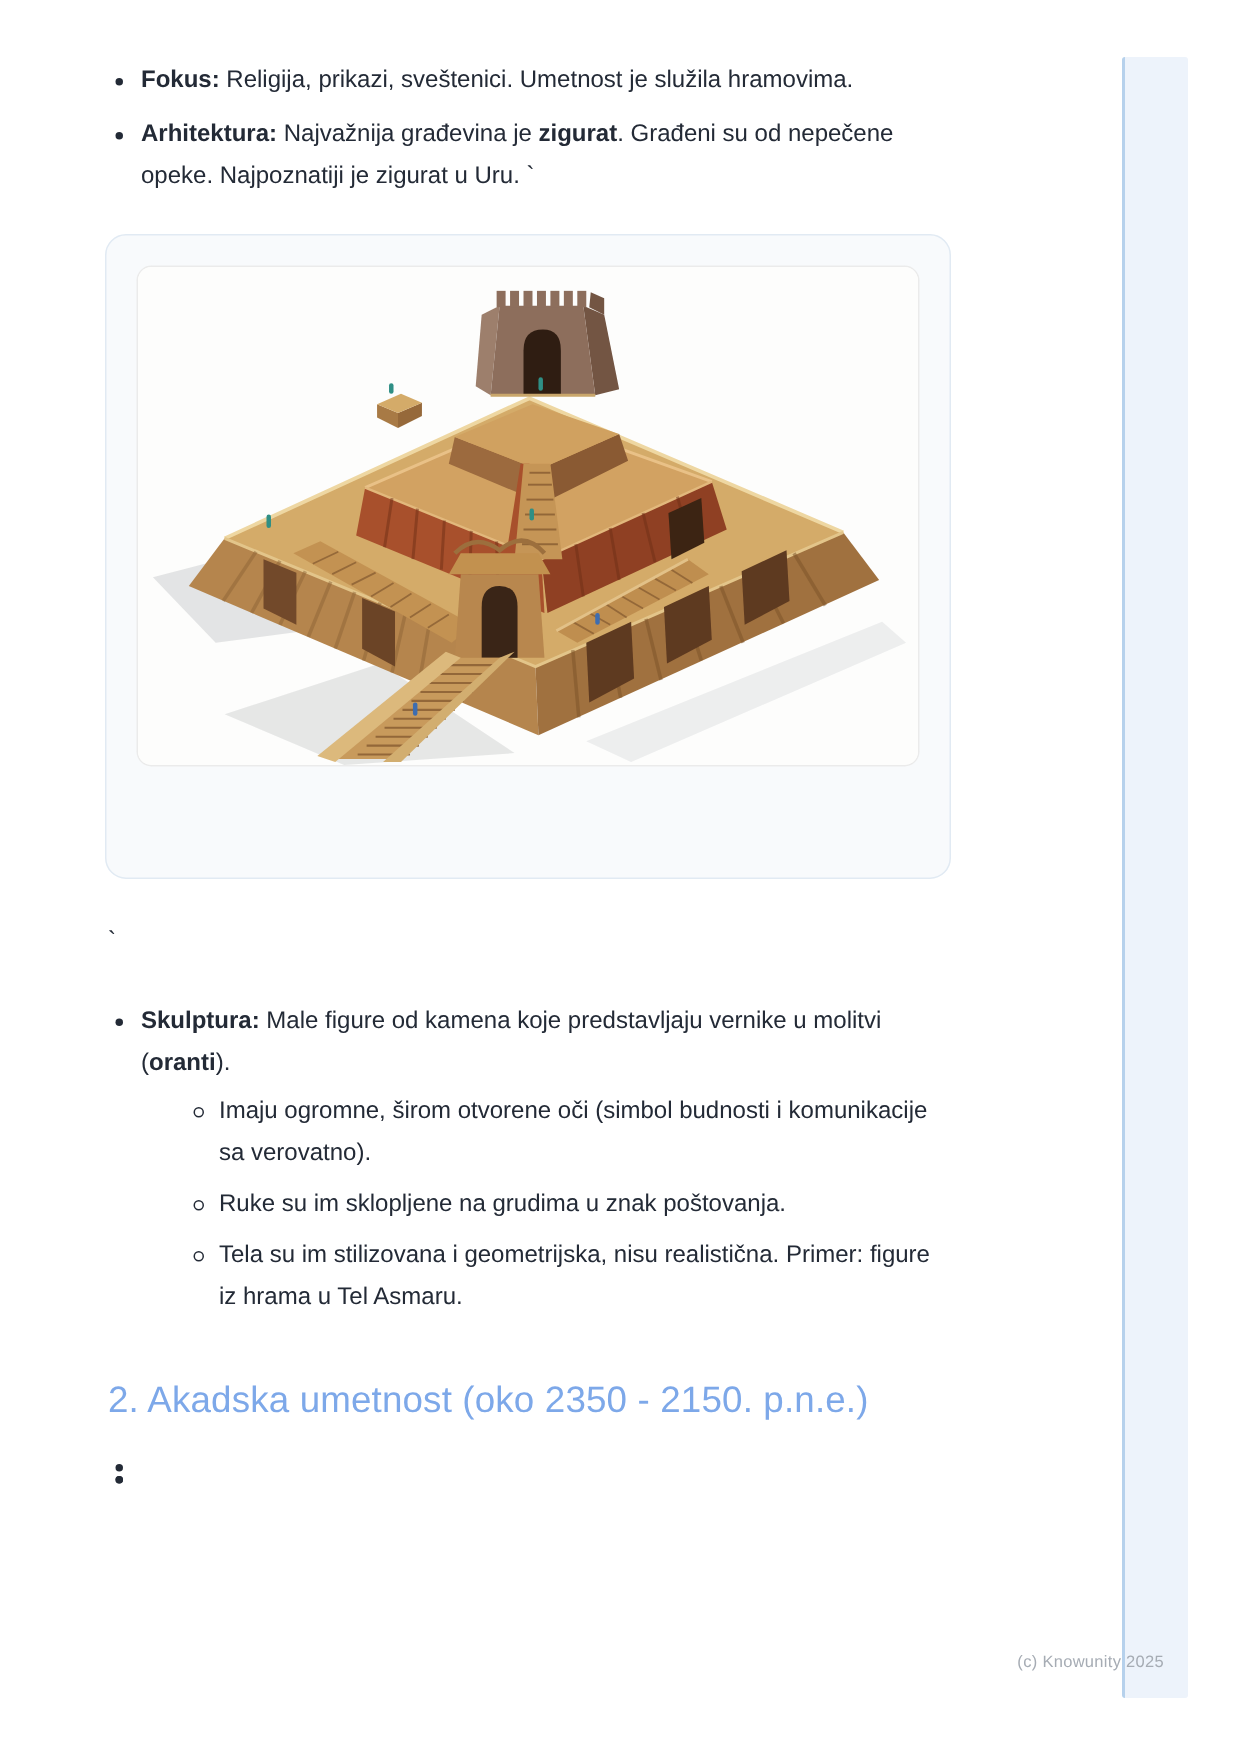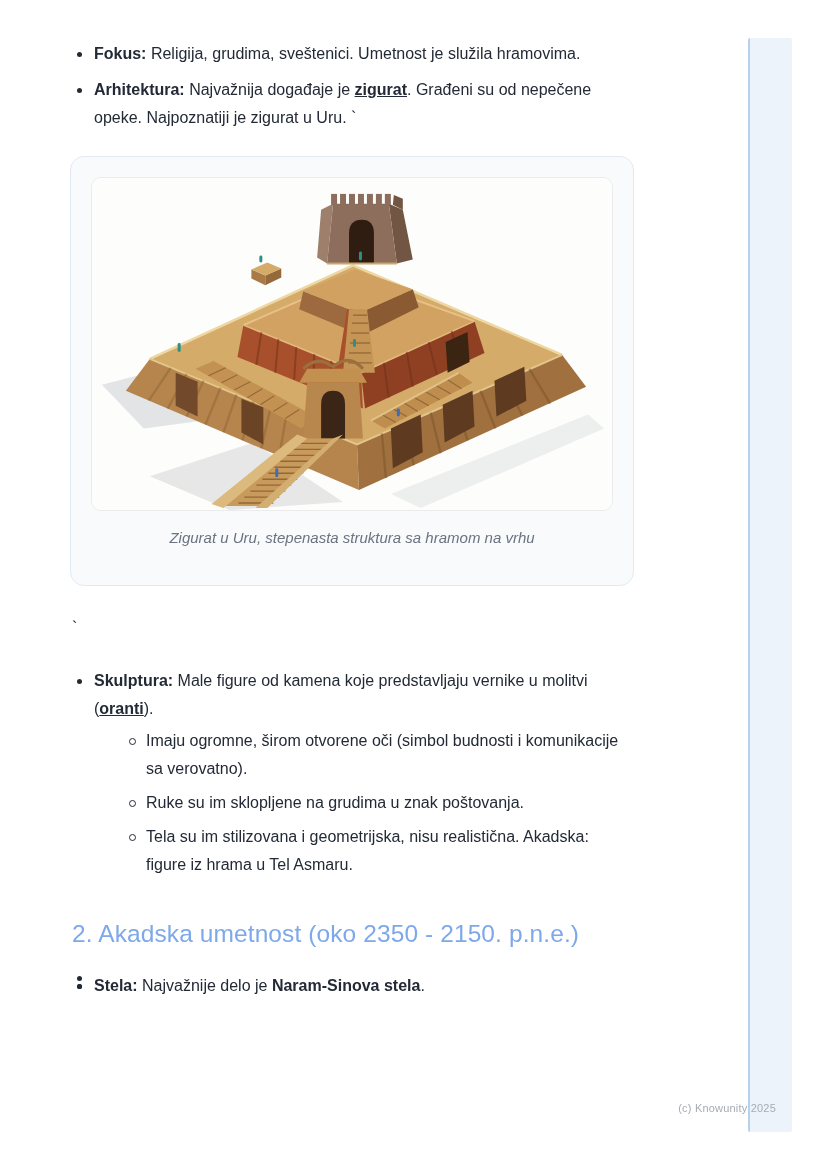--- a/index.html
+++ b/index.html
@@ -63,25 +63,25 @@
   }
 </style>
 </head>
 <body>
 
 <div class="right-bar"></div>
 
 <ul class="blist" id="list-intro">
   <li>
     <span class="mk mk-dot"></span>
-    <span><span style="font-weight: 700;">Fokus:</span><span> Religija, grudima, sveštenici. Umetnost je služila hramovima.</span></span>
-  </li>
-  <li>
-    <span class="mk mk-dot"></span>
-    <span><span style="font-weight: 700;">Arhitektura:</span><span> Najvažnija događaje je </span><span style="font-weight: 700; text-decoration: underline;">zigurat</span><span>. Građeni su od nepečene opeke. Najpoznatiji je zigurat u Uru. `</span></span>
+    <span><span style="font-weight: 700;">Fokus:</span><span> Religija, prikazi, sveštenici. Umetnost je služila hramovima.</span></span>
+  </li>
+  <li>
+    <span class="mk mk-dot"></span>
+    <span><span style="font-weight: 700;">Arhitektura:</span><span> Najvažnija građevina je </span><span style="font-weight: 700;">zigurat</span><span>. Građeni su od nepečene opeke. Najpoznatiji je zigurat u Uru. `</span></span>
   </li>
 </ul>
 
 <section class="figure-card">
   <div class="figure-box">
 
     <svg viewBox="0 0 522 334" preserveAspectRatio="none">
       <rect x="0" y="0" width="522" height="334" fill="#fdfdfc"></rect>
 
       <polygon points="10,208 118,180 172,236 52,252" fill="#c9cbcd" opacity="0.5"></polygon>
@@ -220,54 +220,52 @@
       <g>
         <rect x="268" y="74" width="3" height="9" rx="1.5" fill="#2f8f85"></rect>
         <rect x="262" y="162" width="3" height="8" rx="1.5" fill="#2f8f85"></rect>
         <rect x="86" y="166" width="3" height="9" rx="1.5" fill="#2f8f85"></rect>
         <rect x="306" y="232" width="3" height="8" rx="1.5" fill="#3e6db0"></rect>
         <rect x="184" y="292" width="3" height="9" rx="1.5" fill="#3e6db0"></rect>
         <rect x="168" y="78" width="3" height="7" rx="1.5" fill="#2f8f85"></rect>
       </g>
     </svg>
   </div>
-  <div class="figure-caption">Zigurat u Uru, stepenasta struktura sa hramom na vrhu</div>
 </section>
 
 <div class="stray">`</div>
 
 <ul class="blist" id="list-sumer">
   <li>
     <span class="mk mk-dot"></span>
-    <span><span style="font-weight: 700;">Skulptura:</span><span> Male figure od kamena koje predstavljaju vernike u molitvi (</span><span style="font-weight: 700; text-decoration: underline;">oranti</span><span>).</span></span>
+    <span><span style="font-weight: 700;">Skulptura:</span><span> Male figure od kamena koje predstavljaju vernike u molitvi (</span><span style="font-weight: 700;">oranti</span><span>).</span></span>
     <ul class="sub">
       <li>
         <span class="mk mk-circle"></span>
         <span><span>Imaju ogromne, širom otvorene oči (simbol budnosti i komunikacije sa verovatno).</span></span>
       </li>
       <li>
         <span class="mk mk-circle"></span>
         <span><span>Ruke su im sklopljene na grudima u znak poštovanja.</span></span>
       </li>
       <li>
         <span class="mk mk-circle"></span>
-        <span><span>Tela su im stilizovana i geometrijska, nisu realistična. Akadska: figure iz hrama u Tel Asmaru.</span></span>
+        <span><span>Tela su im stilizovana i geometrijska, nisu realistična. Primer: figure iz hrama u Tel Asmaru.</span></span>
       </li>
     </ul>
   </li>
 </ul>
 
 <h2 class="section-heading">2. Akadska umetnost (oko 2350 - 2150. p.n.e.)</h2>
 
 <ul class="blist" id="list-akkad">
   <li>
     <span class="mk mk-dot"></span>
   </li>
   <li>
     <span class="mk mk-dot"></span>
   </li>
   <li>
     <span class="mk mk-dot"></span>
-    <span><span style="font-weight: 700;">Stela:</span><span> Najvažnije delo je </span><span style="font-weight: 700;">Naram-Sinova stela</span><span>.</span></span>
   </li>
 </ul>
 
 <div class="watermark">(c) Knowunity 2025</div>
 
 </body></html>

